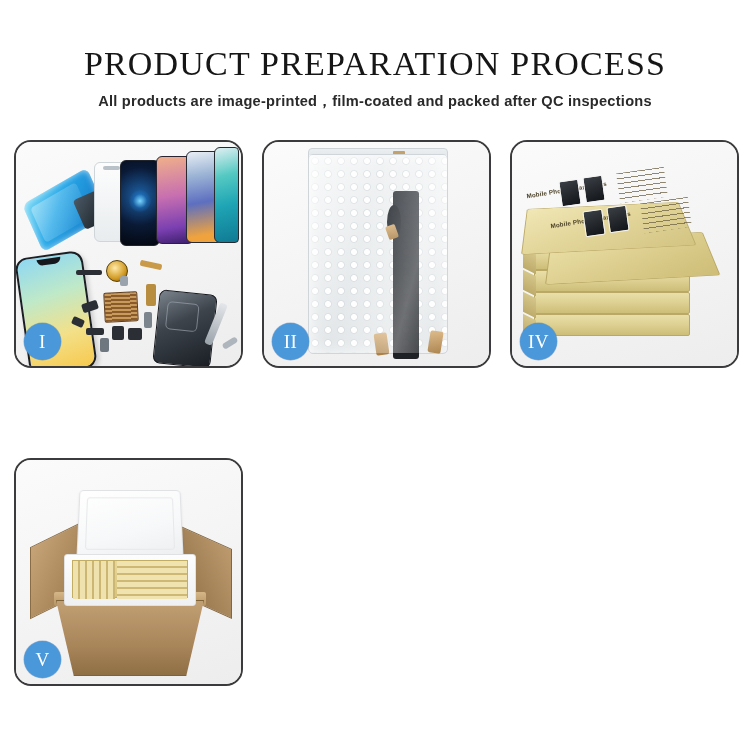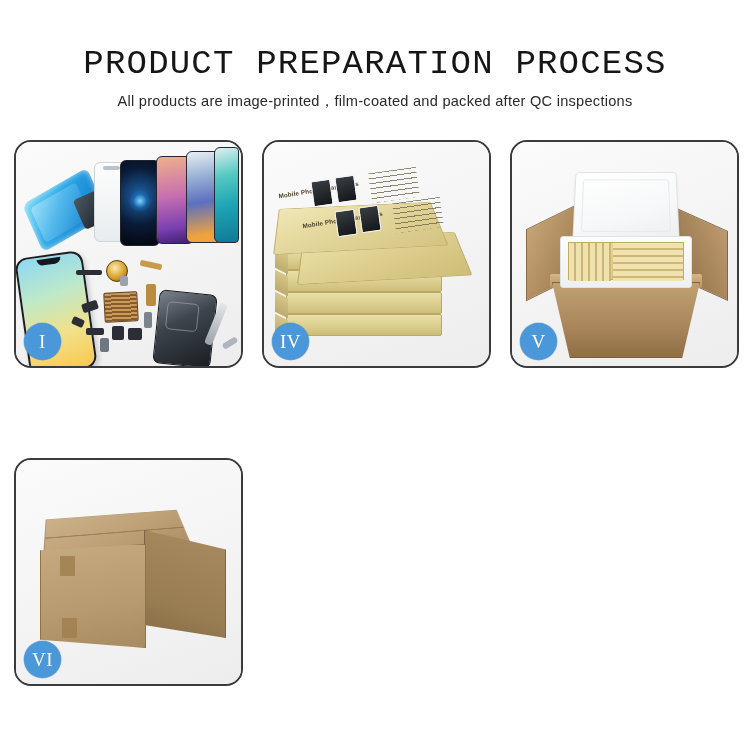--- a/index.html
+++ b/index.html
@@ -26,26 +26,26 @@
     width: 750px;
     text-align: center;
   }
   .title {
     margin-top: 44px;
     font-size: 34px;
     font-weight: 400;
     letter-spacing: 1.2px;
     color: #161616;
     line-height: 40px;
-    font-family: Liberation Mono, monospace;
+    font-family: Liberation Serif, serif;
   }
   .subtitle {
     margin-top: 7px;
     font-size: 14.6px;
-    font-weight: 400;
+    font-weight: 700;
     color: #2a2a2a;
     letter-spacing: 0.25px;
     line-height: 20px;
   }
 
   
   .grid {
     position: absolute;
     top: 140px;
     left: 14px;
@@ -551,20 +551,37 @@
           <div class="sp i"></div>
           <div class="sp j"></div>
           <div class="sp k"></div>
           <div class="tool"></div>
           <div class="tool2"></div>
         </div>
       </div>
       <div class="badge">I</div>
     </div>
 
+    <div class="card">
+      <div class="card-inner">
+        <div class="scene">
+          <div class="bag-top">
+            <div class="bag-tape"></div>
+          </div>
+          <div class="bag">
+            <div class="part-in-bag"></div>
+            <div class="flex-tab t3"></div>
+            <div class="flex-tab t1"></div>
+            <div class="flex-tab t2"></div>
+            <div class="bag-sheen"></div>
+          </div>
+        </div>
+      </div>
+      <div class="badge">II</div>
+    </div>
 
 
     <div class="card">
       <div class="card-inner">
         <div class="stack">
           <div class="kbox kb1">
               <div class="side"></div>
             </div>
           <div class="kbox kb2">
               <div class="side"></div>
@@ -601,27 +618,15 @@
           <div class="v-foam-lid"></div>
           <div class="v-body-top"></div>
           <div class="v-body"></div>
           <div class="v-foam-box"></div>
           <div class="v-inner"></div>
         </div>
       </div>
       <div class="badge">V</div>
     </div>
 
-    <div class="card">
-      <div class="card-inner">
-        <div class="scene">
-          <div class="c6-top"></div>
-          <div class="c6-side"></div>
-          <div class="c6-front"></div>
-          <div class="c6-tape t1"></div>
-          <div class="c6-tape t2"></div>
-        </div>
-      </div>
-      <div class="badge">VI</div>
-    </div>
 
   </div>
 </div>
 
 </body></html>

